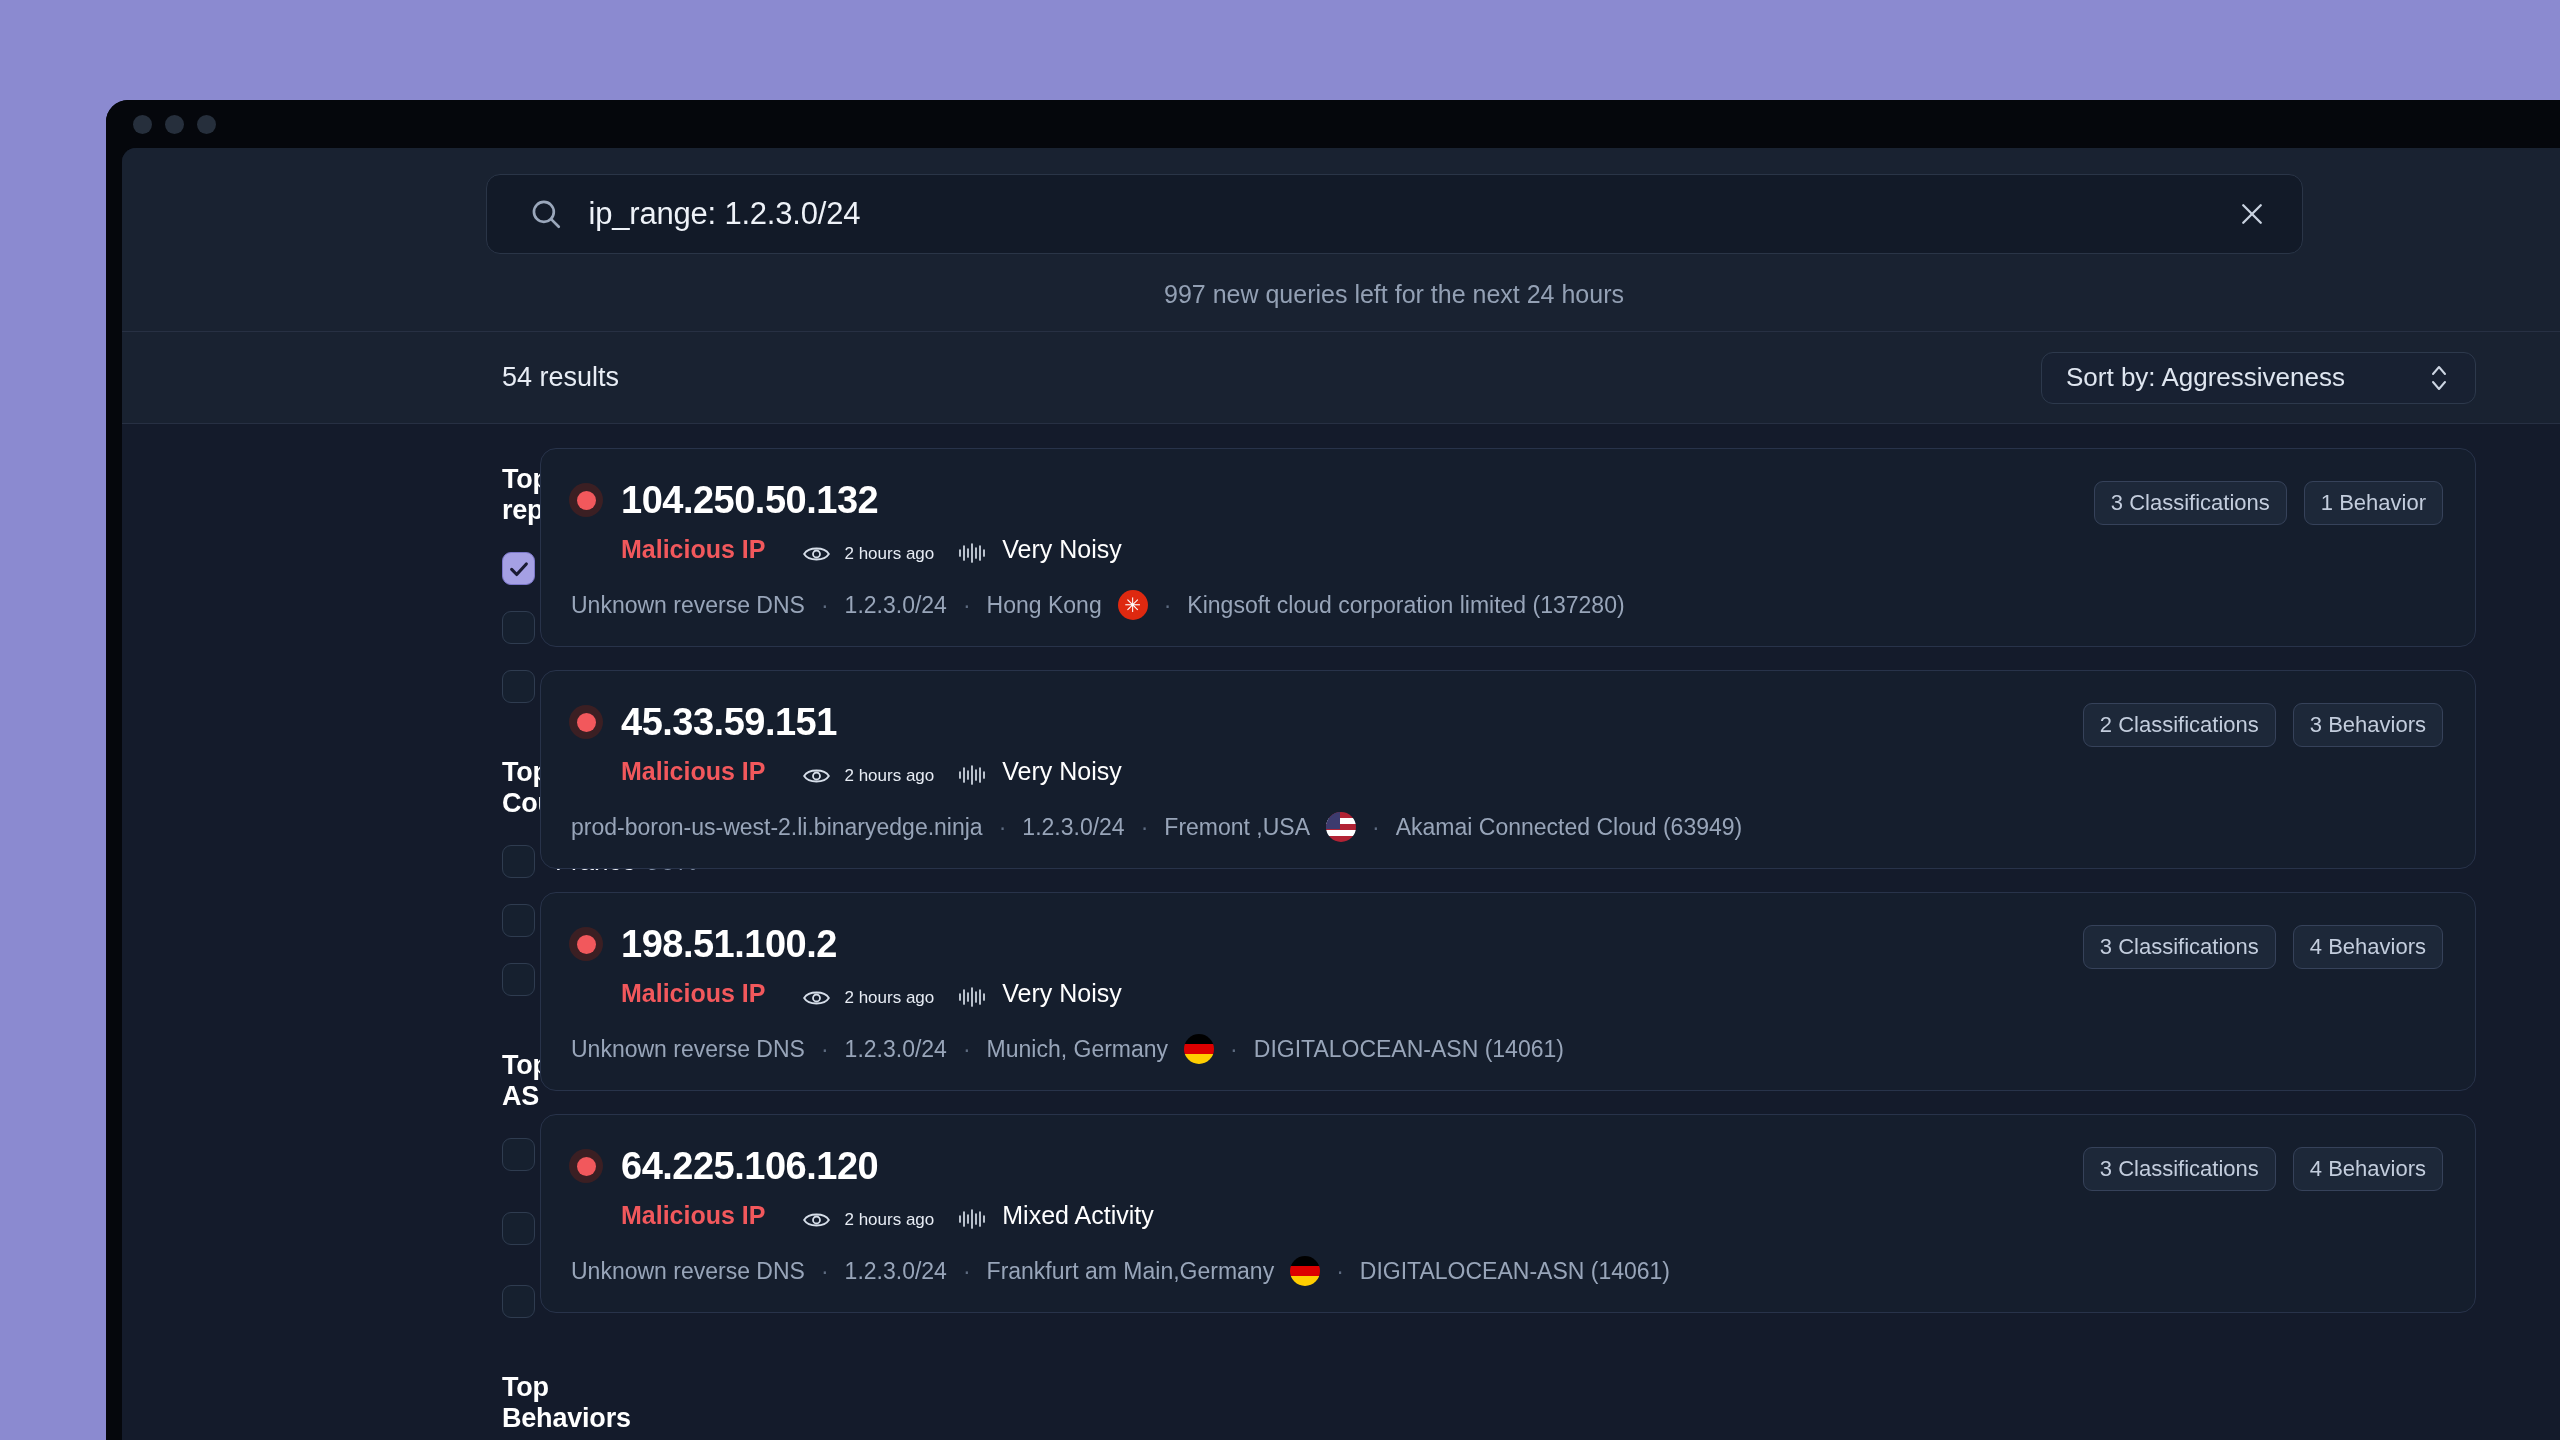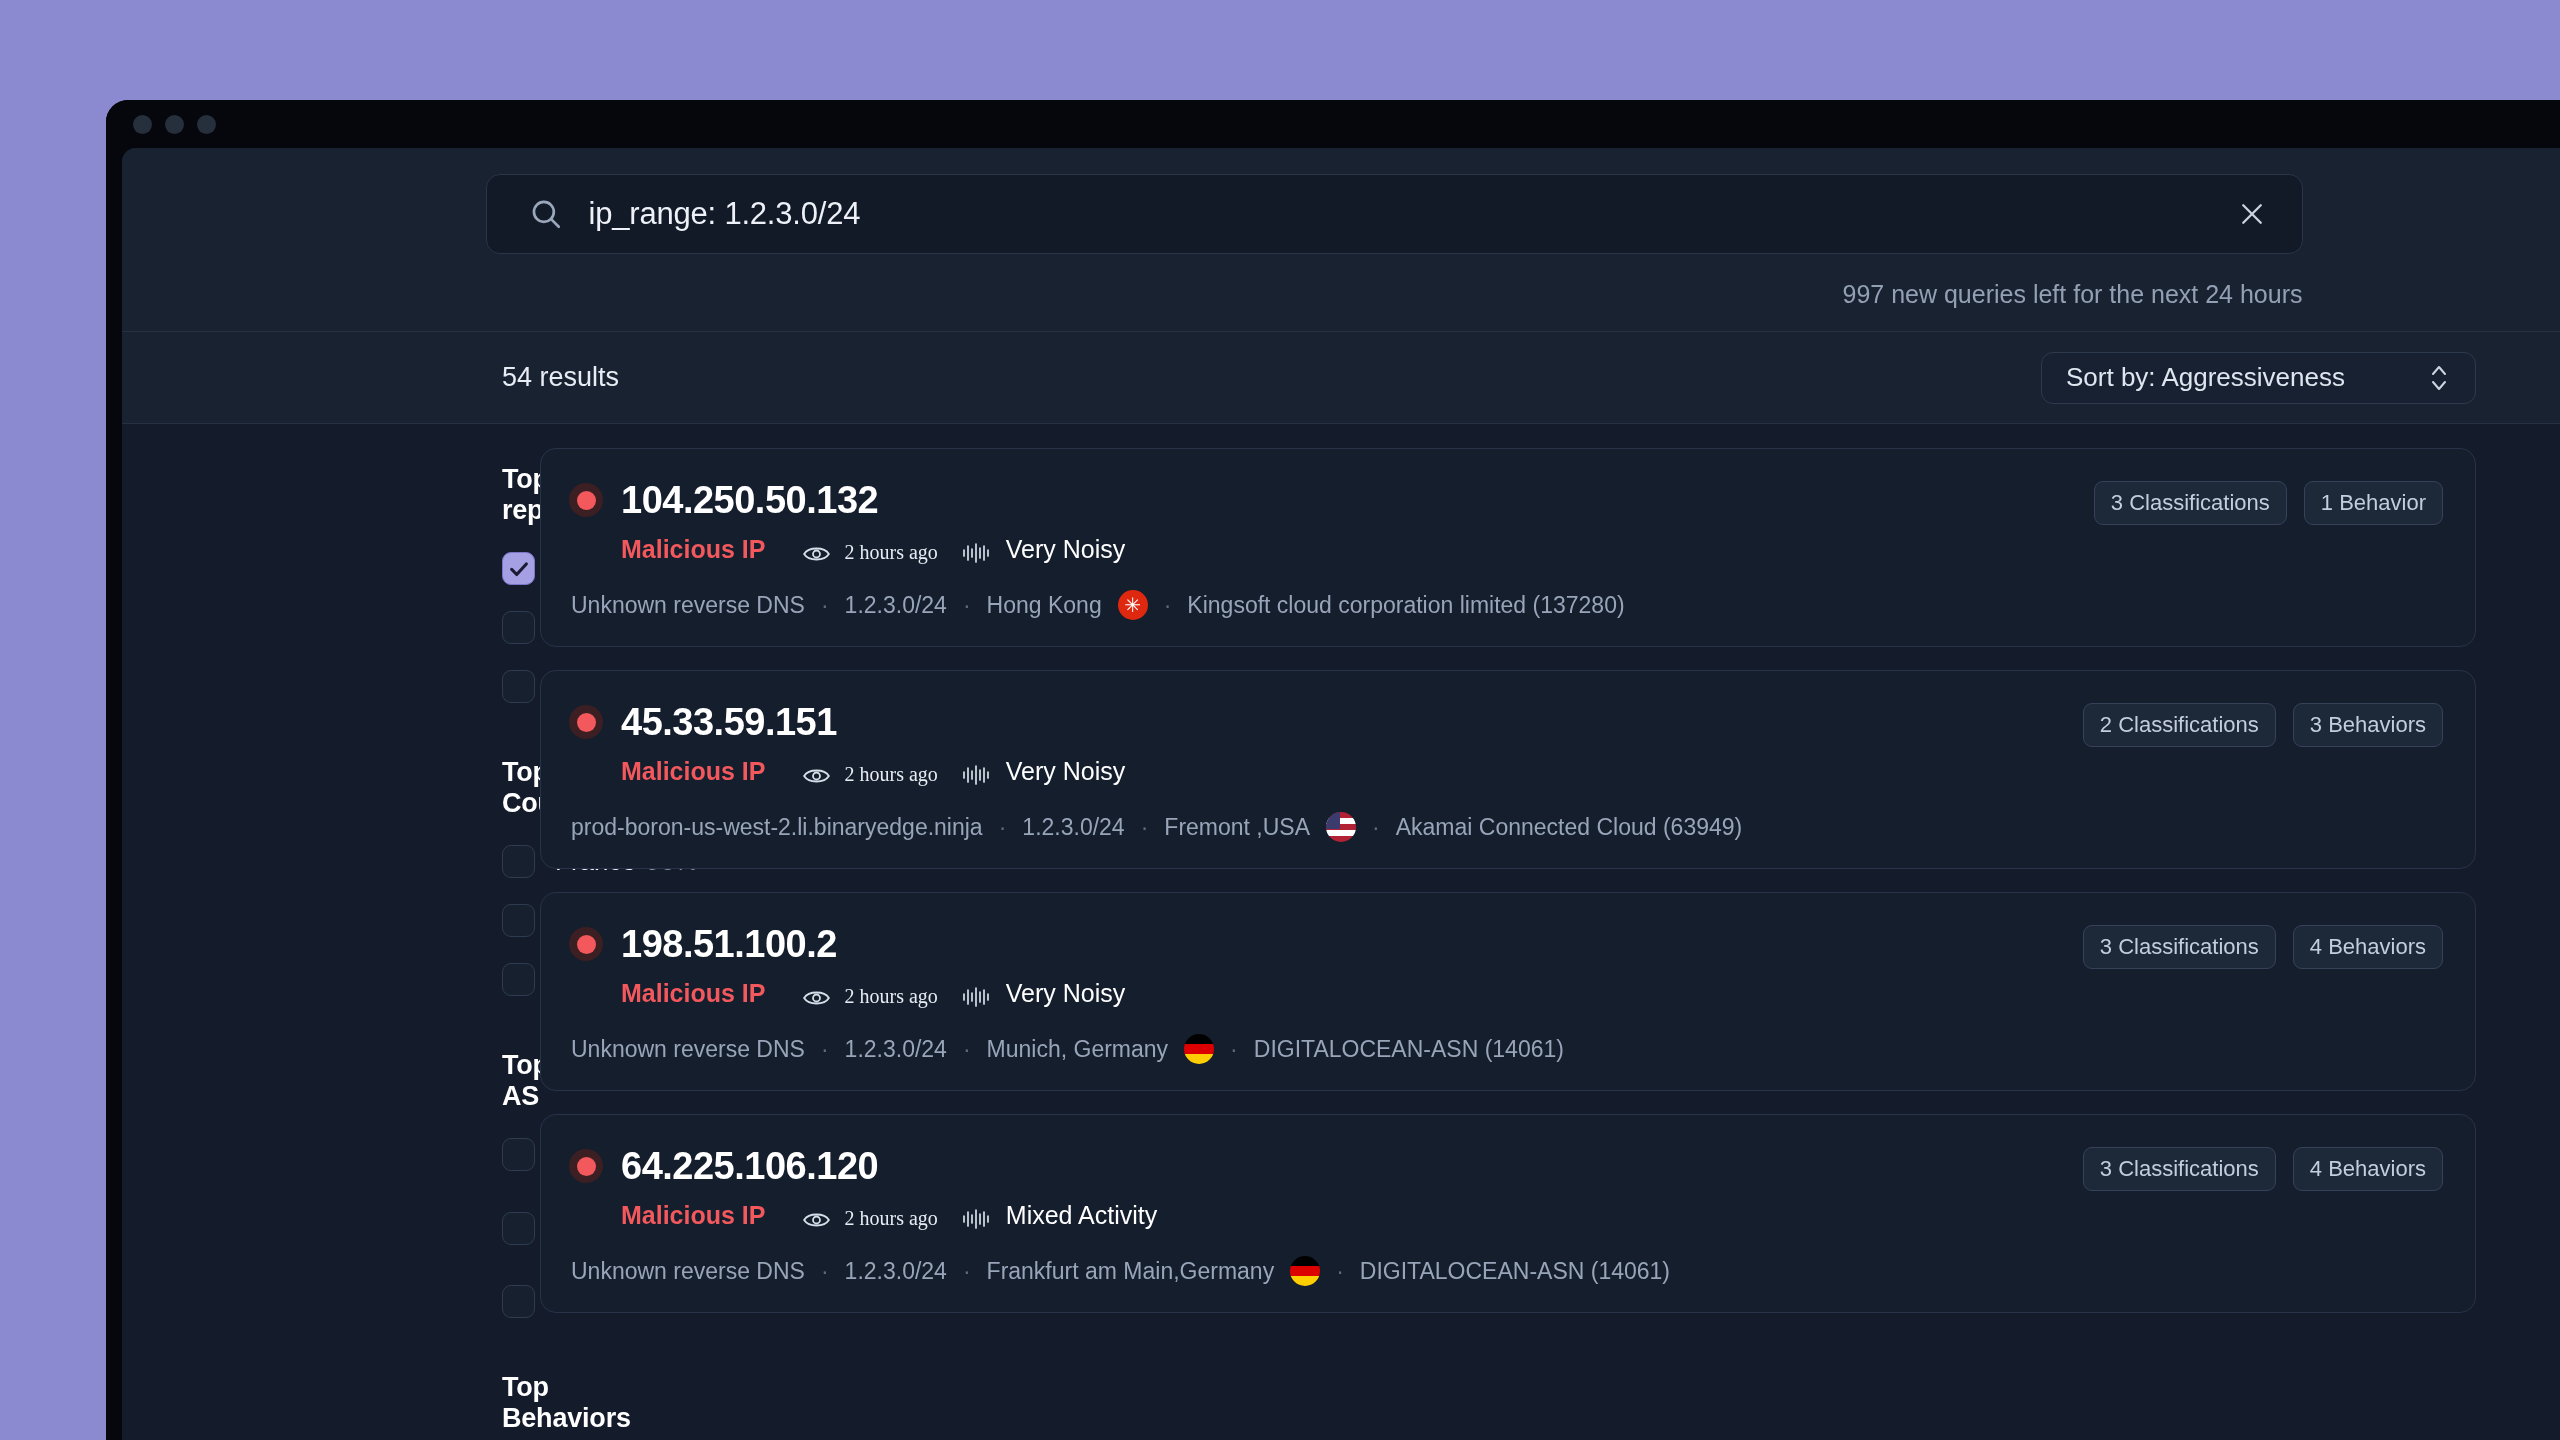--- a/index.html
+++ b/index.html
@@ -62,21 +62,21 @@
     white-space:nowrap; overflow:hidden;
   }
   #clear-search{
     width:44px; height:44px; flex:none;
     display:flex; align-items:center; justify-content:center;
     cursor:pointer;
   }
 
   #quota-row{
     width:1817px; margin:26px auto 0 auto;
-    display:flex; align-items:center; justify-content:flex-end; gap:24px;
+    display:flex; align-items:center; justify-content:flex-end; gap:24px;flex-direction:column;
   }
   #quota-text{ color:#93a0b4; font-size:25px; }
   #upgrade-btn{
     background:#ffb822;
     color:#1b1200;
     font-size:24px;
     font-weight:700;
     padding:11px 22px;
     border:none;
     border-radius:9px;
@@ -186,21 +186,21 @@
     padding:8px 16px;
     white-space:nowrap;
   }
   .status-line{
     display:flex; align-items:flex-end;
     gap:14px; margin:10px 0 0 52px;
   }
   .verdict{ color:#f2585c; font-size:25px; font-weight:600; }
   .status-sep{ width:10px; }
   .eye-icon{ width:27px; height:20px; flex:none; }
-  .seen-text{ color:#e7ecf4; font-size:20px;font-family:Liberation Serif, serif; }
+  .seen-text{ color:#e7ecf4; font-size:17px; }
   .wave-icon{ width:30px; height:22px; flex:none; margin-left:10px; }
   .noise-text{ color:#ffffff; font-size:25px; }
 
   .meta-line{
     display:flex; align-items:center;
     gap:16px; margin-top:26px; margin-left:2px;
     color:#98a5b9; font-size:23px;
     white-space:nowrap;
   }
   .meta-dot{ color:#5d6b80; }

